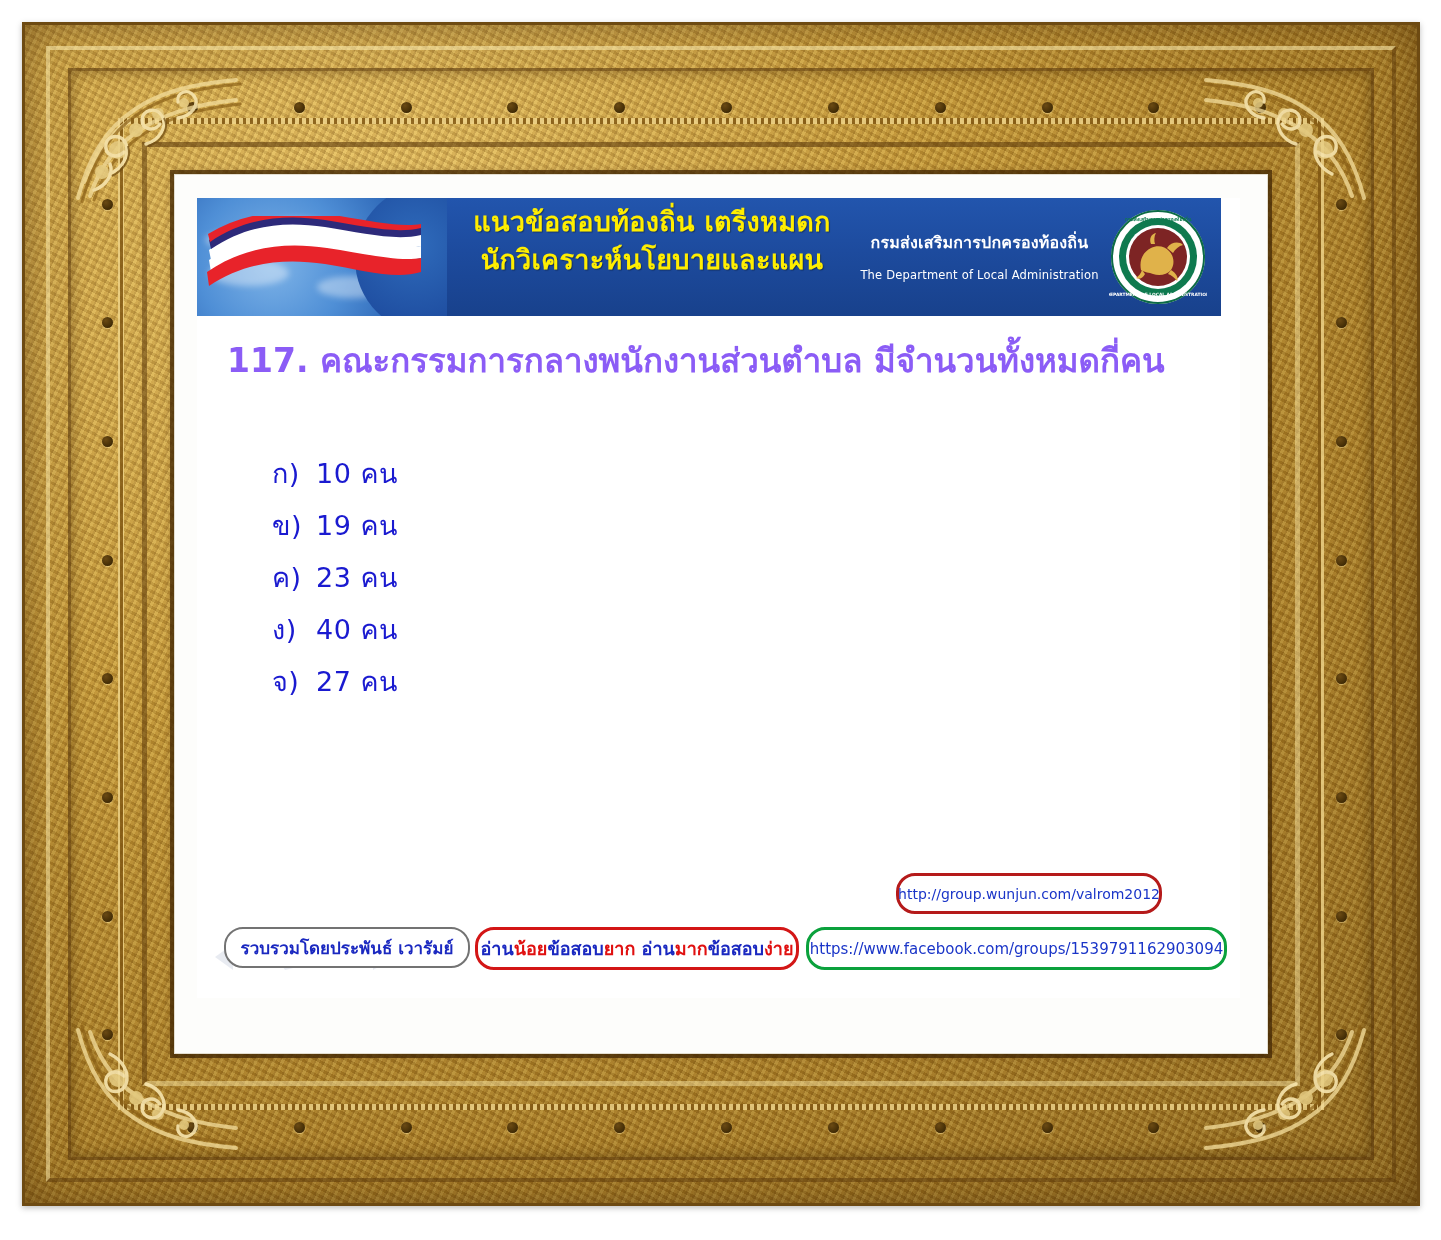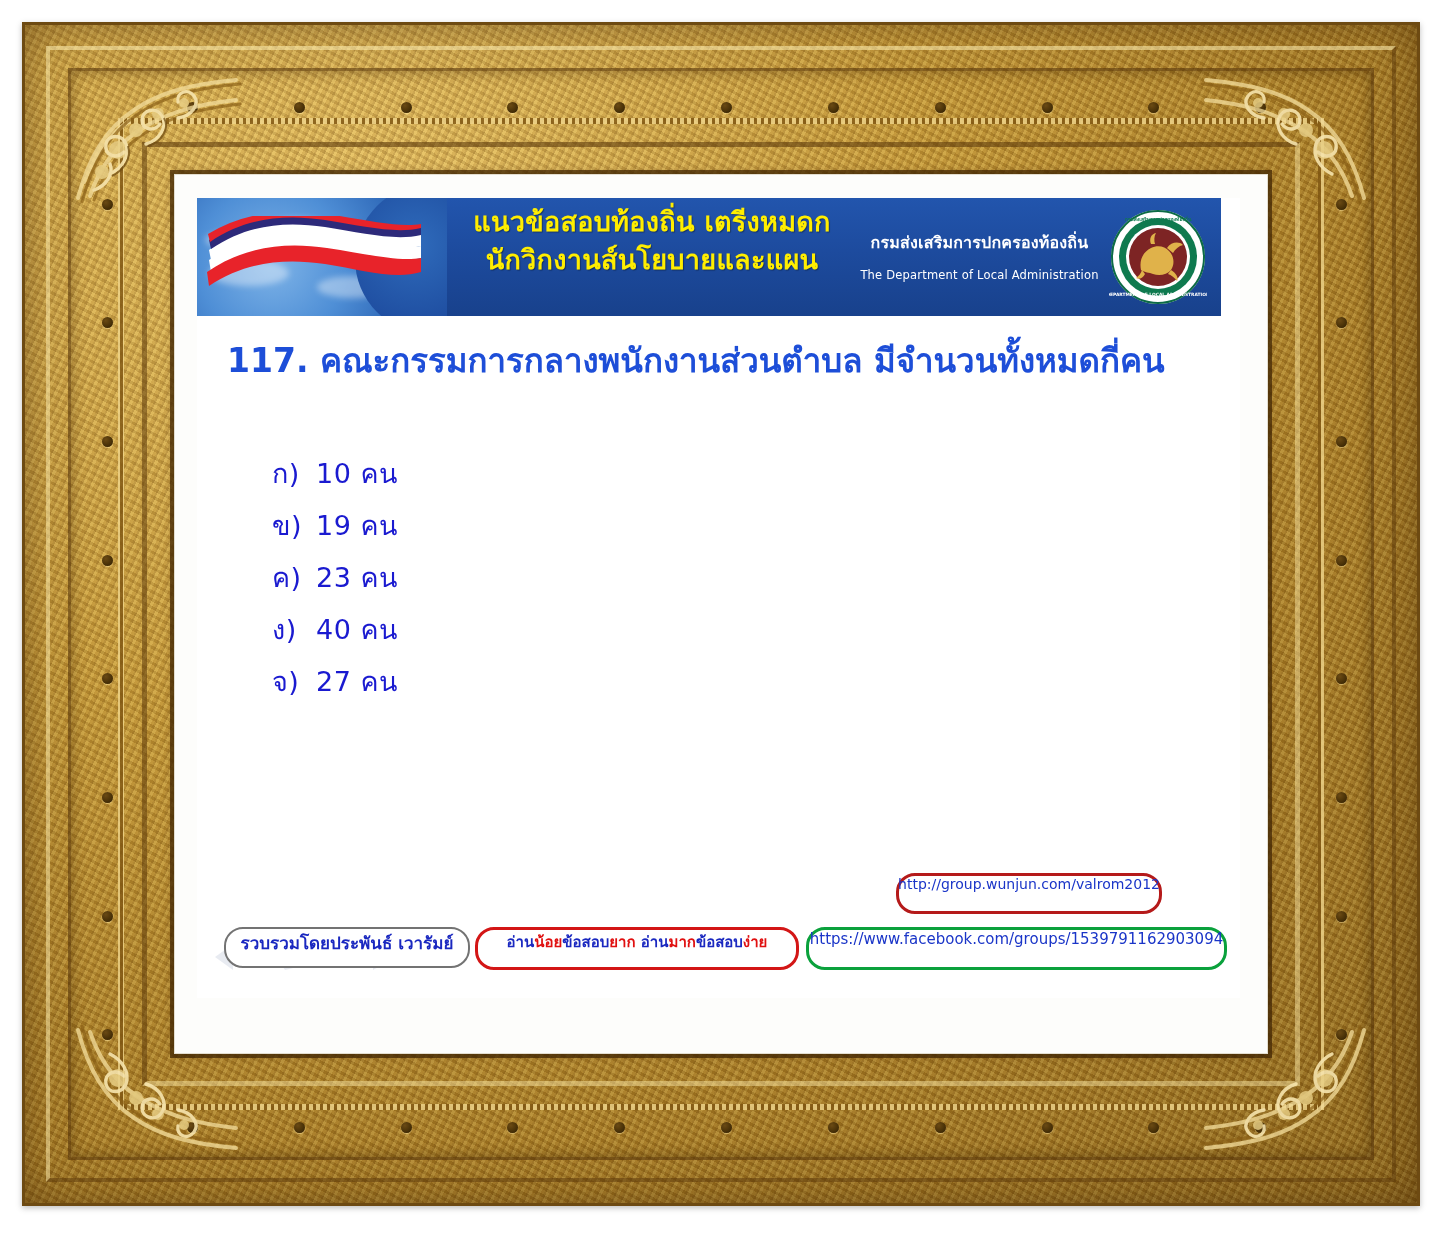--- a/index.html
+++ b/index.html
@@ -80,38 +80,38 @@
   .banner-txt{position:absolute;left:240px;top:8px;width:430px;text-align:center;color:#ffee00;
               font-weight:bold;line-height:1.18;text-shadow:1px 1px 1px rgba(0,0,0,.35);}
   .banner-txt .l1{font-size:27px;letter-spacing:.3px;}
   .banner-txt .l2{font-size:27px;letter-spacing:.3px;margin-top:6px;}
   .dept{position:absolute;left:660px;top:36px;width:245px;text-align:center;color:#ffffff;}
   .dept .th{font-size:16px;font-weight:bold;letter-spacing:.2px;line-height:1.1;}
   .dept .en{font-size:11.5px;letter-spacing:.2px;margin-top:16px;}
   .seal{position:absolute;left:912px;top:10px;width:98px;height:98px;}
 
   
-  .question{position:absolute;left:30px;top:140px;width:975px;color:#1d4ed8;
+  .question{position:absolute;left:30px;top:140px;width:975px;color:#8b5cf6;
             font-size:33px;font-weight:bold;line-height:1.42;}
   .choices{position:absolute;left:75px;top:262px;width:700px;}
   .choice{color:#1a1ad0;font-size:27px;line-height:1;margin-bottom:25px;letter-spacing:.5px;}
   .choice .lab{display:inline-block;min-width:44px;}
 
   
   .watermark{position:absolute;left:10px;top:742px;width:210px;height:34px;opacity:.22;}
 
   
-  .box{position:absolute;background:#ffffff;display:flex;align-items:flex-start;justify-content:center;
+  .box{position:absolute;background:#ffffff;display:flex;align-items:center;justify-content:center;
        white-space:nowrap;border-radius:19px;}
   .box-url-top{left:699px;top:675px;width:260px;height:35px;border:3px solid #b51a1a;}
   .box-url-top span{color:#1a35c8;font-size:14px;}
   .box-author{left:27px;top:729px;width:242px;height:37px;border:2px solid #737373;}
   .box-author span{color:#1a28c0;font-size:17px;font-weight:bold;}
   .box-motto{left:278px;top:729px;width:318px;height:37px;border:3px solid #d31616;}
-  .box-motto span{font-size:15px;font-weight:bold;}
+  .box-motto span{font-size:18px;font-weight:bold;}
   .box-fb{left:609px;top:729px;width:415px;height:37px;border:3px solid #0aa13c;}
   .box-fb span{color:#1a35c8;font-size:15px;}
 </style>
 </head>
 <body>
 
 <div id="frame-wrap">
   <div class="frame-layer gold-body"></div>
   <div class="frame-layer outer-line"></div>
   <div class="ridge r1"></div>
@@ -277,21 +277,21 @@
         <path d="M2 34 C40 6 78 2 120 8 C160 14 192 22 214 18 L214 30 C188 36 156 28 118 22 C76 16 40 20 4 44 Z" fill="#ffffff"></path>
         <path d="M2 24 C40 -2 78 -6 120 0 C160 6 192 14 214 10 L214 19 C188 25 156 17 118 11 C76 5 40 9 4 33 Z" fill="#2d2a7a"></path>
         <path d="M2 44 C40 18 78 14 120 20 C160 26 192 34 214 30 L214 42 C188 48 156 40 118 34 C76 28 40 32 4 56 Z" fill="#ffffff"></path>
         <path d="M0 56 C38 30 78 26 120 32 C160 38 192 46 214 42 L214 56 C188 64 156 54 118 48 C76 42 38 46 2 70 Z" fill="#e8232a"></path>
         <path d="M1 18 C38 -4 78 -8 120 -2 C160 4 192 12 214 8 L214 12 C188 18 156 10 118 4 C76 -2 38 2 3 26 Z" fill="#e8232a"></path>
       </svg>
     </div>
 
     <div class="banner-txt">
       <div class="l1">แนวข้อสอบท้องถิ่น เตรีงหมดก</div>
-      <div class="l2">นักวิกงานส์นโยบายและแผน</div>
+      <div class="l2">นักวิเคราะห์นโยบายและแผน</div>
     </div>
 
     <div class="dept">
       <div class="th">กรมส่งเสริมการปกครองท้องถิ่น</div>
       <div class="en">The Department of Local Administration</div>
     </div>
 
     <div class="seal">
       <svg viewBox="0 0 98 98" xmlns="http://www.w3.org/2000/svg">
         <circle cx="49" cy="49" r="47" fill="#ffffff"></circle>

